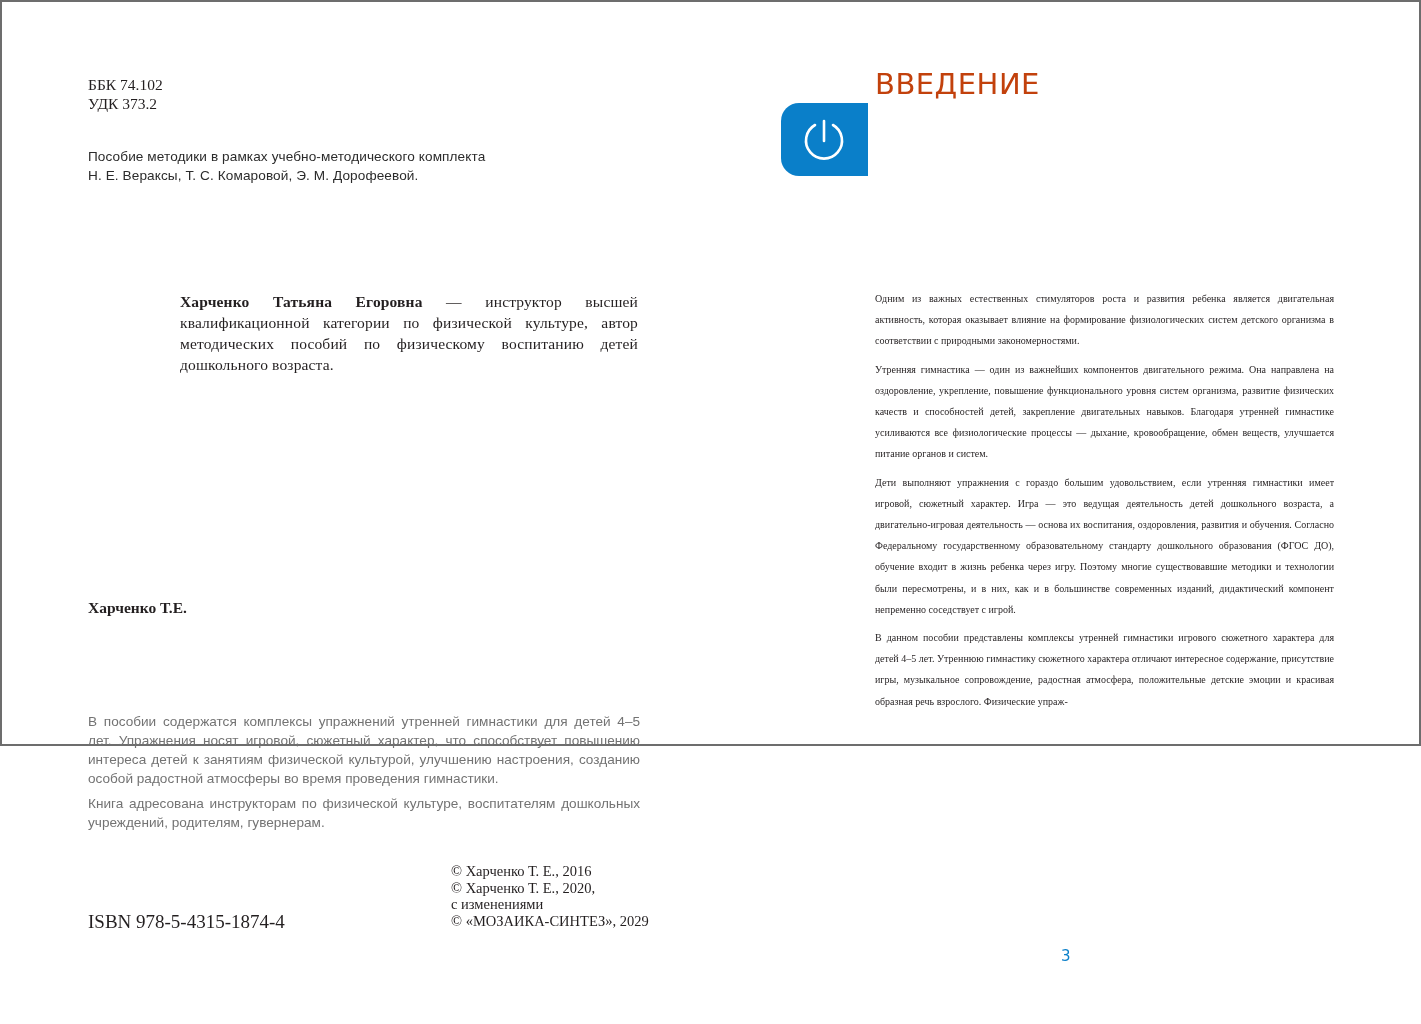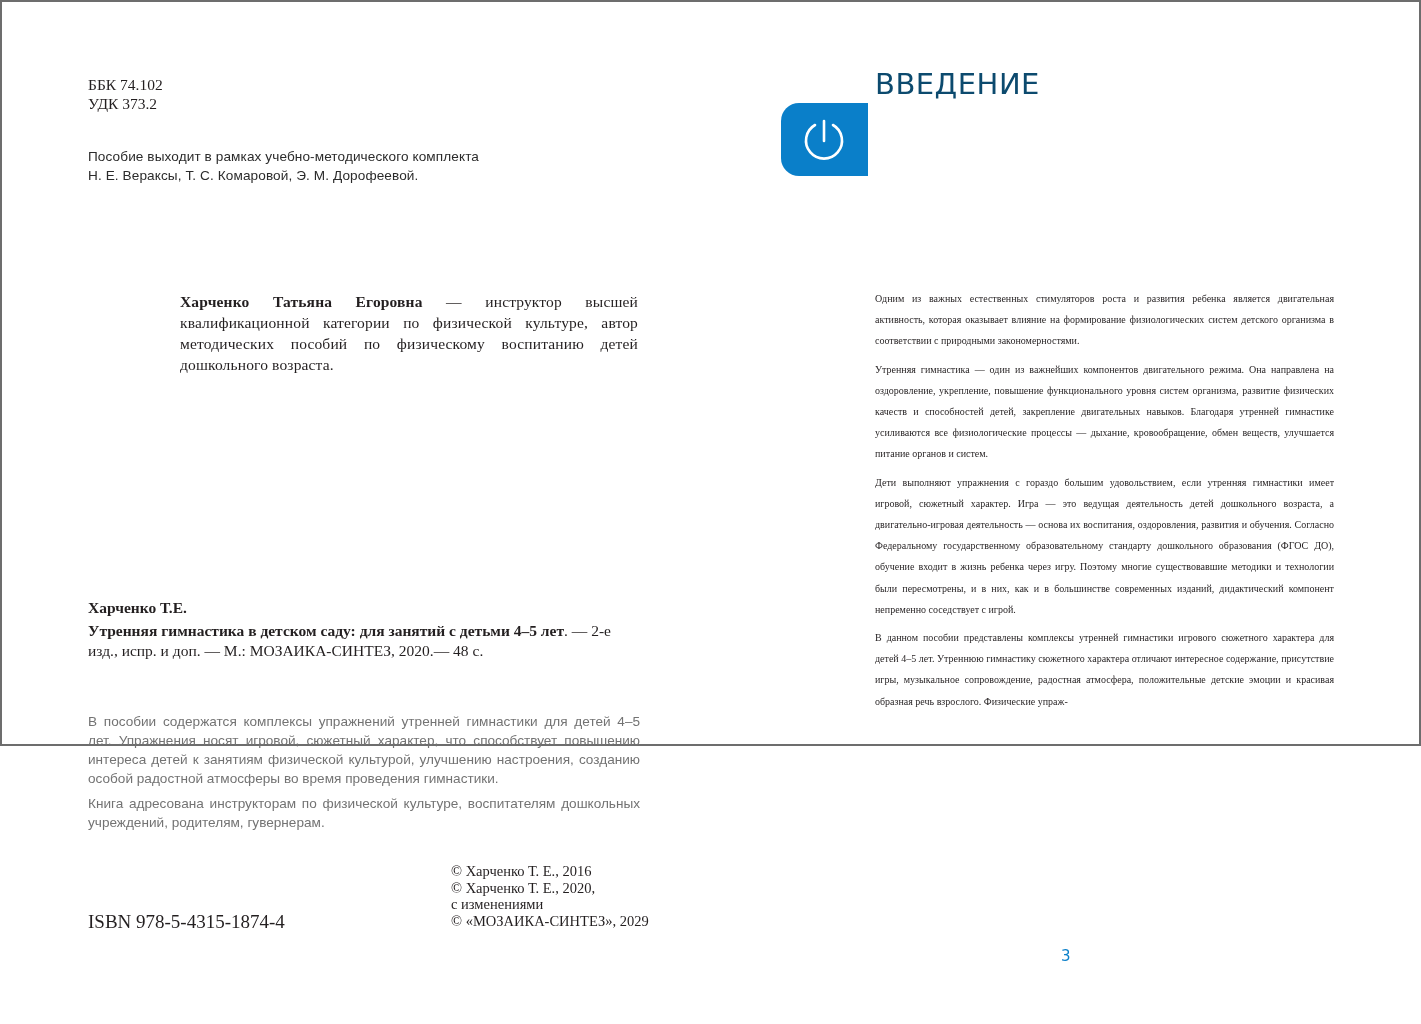--- a/index.html
+++ b/index.html
@@ -114,21 +114,21 @@
     }
     .chapter-icon-block svg {
       position: absolute;
       left: 19px; top: 14px;
     }
     .chapter-title {
       left: 875px; top: 66px;
       font-family: "DejaVu Sans", sans-serif;
       font-size: 29px;
       line-height: 36px;
-      color: #0c4a6e;
+      color: #c2410c;
       letter-spacing: 0.5px;
       font-weight: normal;
     }
     .body-text {
       left: 875px; top: 288px;
       width: 459px;
       font-family: "Liberation Serif", serif;
       font-size: 10px;
       line-height: 21.2px;
       text-align: justify;
@@ -151,33 +151,30 @@
 <div class="spread">
 
   <div class="page page-left">
 
     <div class="abs bbk" style="left:86px;top:73px;">
       <div>ББК 74.102</div>
       <div>УДК 373.2</div>
     </div>
 
     <div class="abs series-note" style="left:86px;top:145px;">
-      <div>Пособие выходит в рамках учебно-методического комплекта</div>
+      <div>Пособие методики в рамках учебно-методического комплекта</div>
       <div>Н. Е. Вераксы, Т. С. Комаровой, Э. М. Дорофеевой.</div>
     </div>
 
     <div class="abs author-bio" style="left:178px;top:289px;">
       <b>Харченко Татьяна Егоровна</b><span> — инструктор высшей квалификационной категории по физической культуре, автор методических пособий по физическому воспитанию детей дошкольного возраста.</span>
     </div>
 
     <div class="abs biblio-author" style="left:86px;top:596px;font-family:Liberation Serif, serif;">Харченко Т.Е.</div>
 
-    <div class="abs biblio-title" style="left:86px;top:619px;">
-      <b>Утренняя гимнастика в детском саду: для занятий с детьми 4–5 лет</b><span>. — 2-е изд., испр. и доп. — М.: МОЗАИКА-СИНТЕЗ, 2020.— 48 с.</span>
-    </div>
 
     <div class="abs annotation" style="left:86px;top:663px;">
       <p>В пособии содержатся комплексы упражнений утренней гимнастики для детей 4–5 лет. Упражнения носят игровой, сюжетный характер, что способствует повышению интереса детей к занятиям физической культурой, улучшению настроения, созданию особой радостной атмосферы во время проведения гимнастики.</p>
       <p>Книга адресована инструкторам по физической культуре, воспитателям дошкольных учреждений, родителям, гувернерам.</p>
     </div>
 
     <div class="abs isbn" style="left:86px;top:910px;">ISBN 978-5-4315-1874-4</div>
 
     <div class="abs copyright" style="left:449px;top:861px;">
       <div>© Харченко Т. Е., 2016</div>

